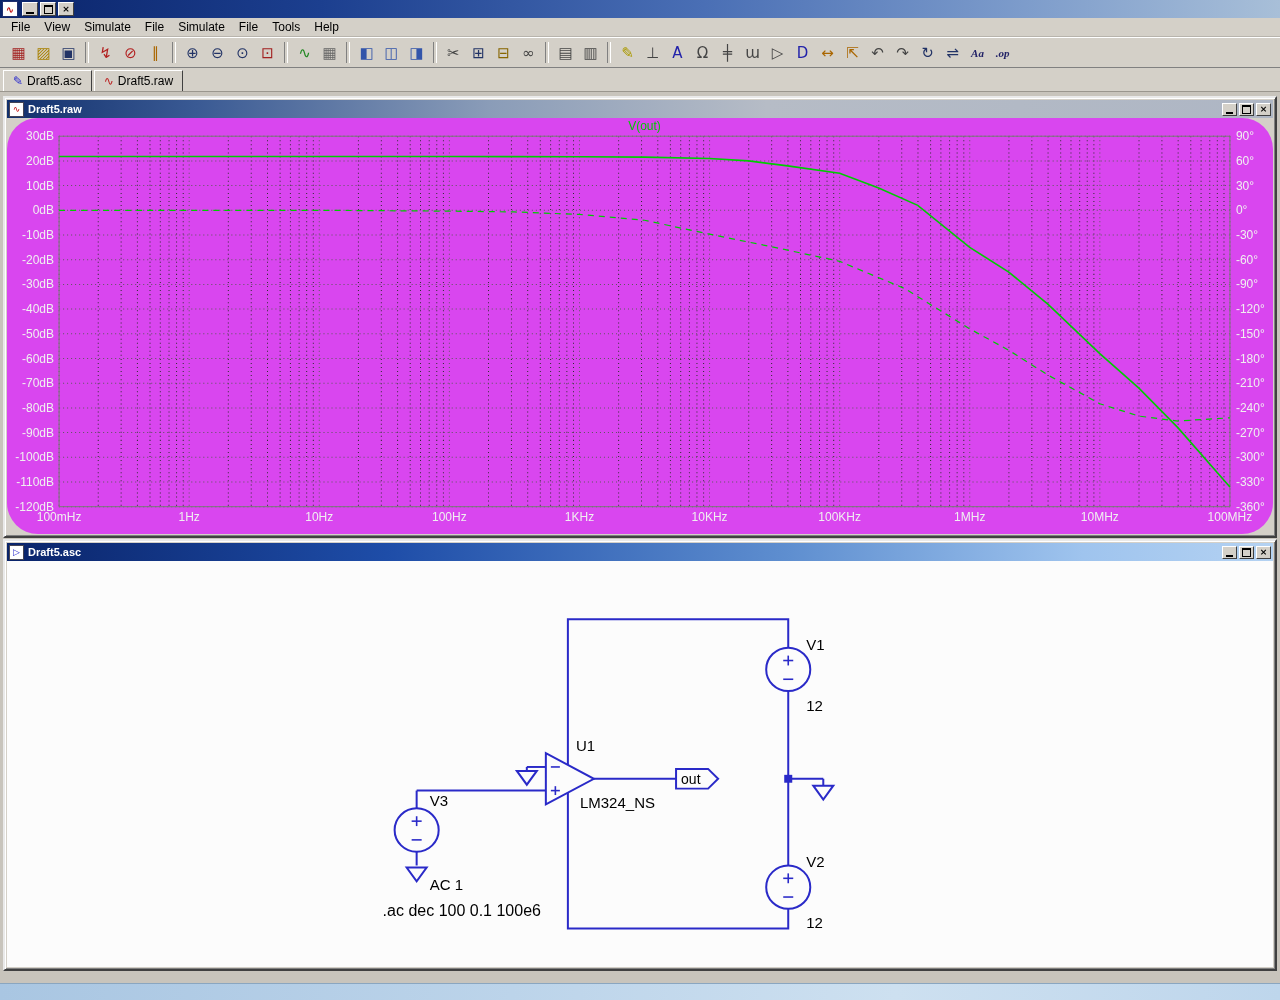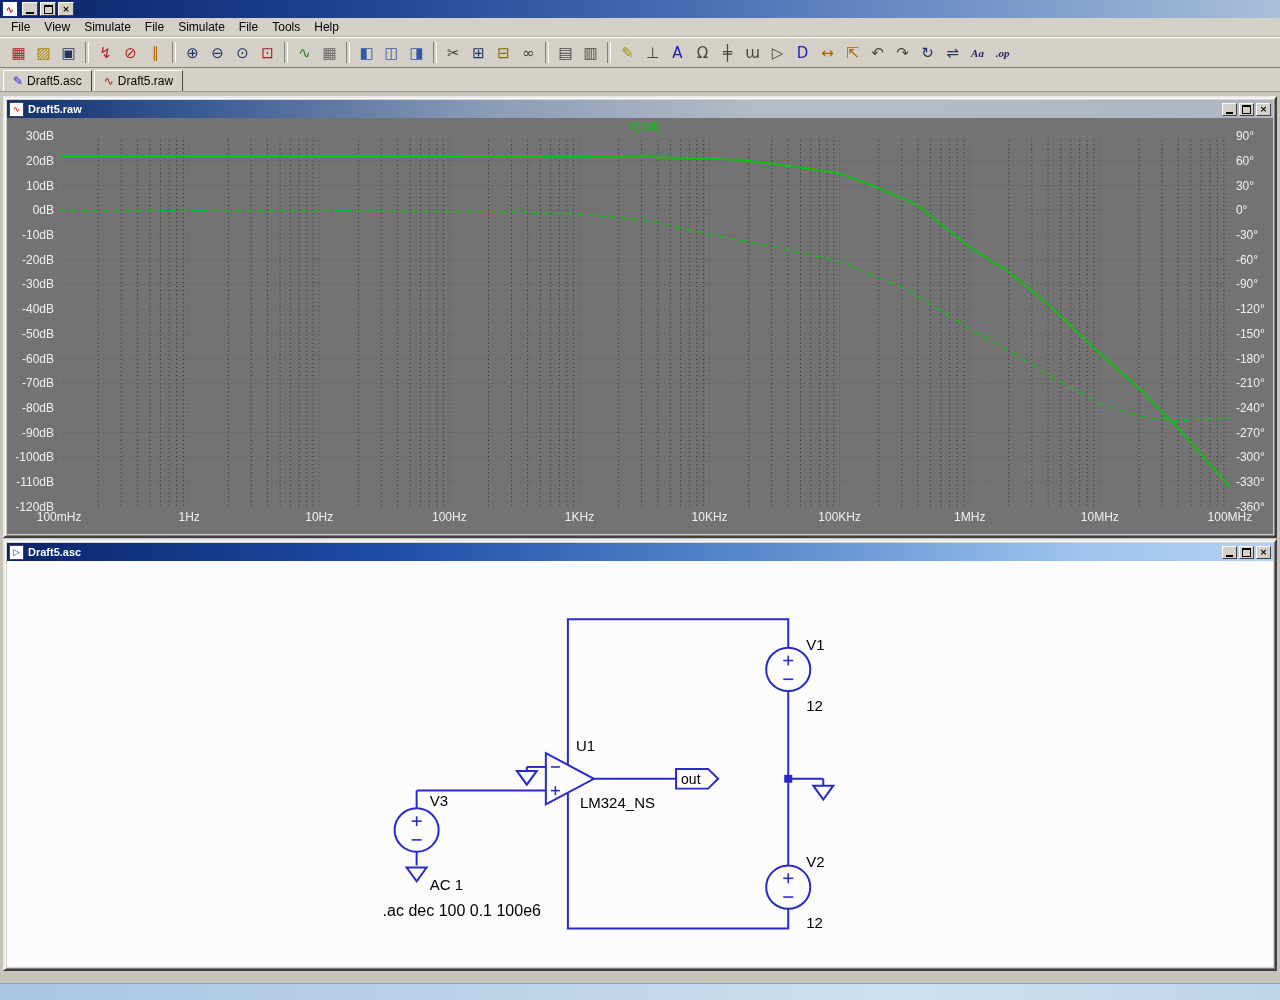--- a/index.html
+++ b/index.html
@@ -46,21 +46,21 @@
     box-shadow:inset 1px 1px 0 #fff,inset -1px -1px 0 #808080;box-sizing:border-box;padding:2px;}
   .child-titlebar{height:18px;display:flex;align-items:center;padding:0 2px;box-sizing:border-box;}
   .raw-grad{background:linear-gradient(to right,#12306c 0%,#3a5a94 15%,#8a9cb8 38%,#b6bcc6 60%,#aeb6c4 100%);}
   .asc-grad{background:linear-gradient(to right,#0a246a 0%,#1e4da8 30%,#5f8fd0 62%,#9fc4ee 85%,#b4d2f2 100%);}
   .child-title-text{color:#fff;font:bold 11px "Liberation Sans",sans-serif;flex:1;margin-left:4px;white-space:nowrap;}
   .child-icon{width:13px;height:13px;background:#fff;border:1px solid #445;display:flex;align-items:center;justify-content:center;
     font:9px "DejaVu Sans",sans-serif;color:#c00000;}
   .cbtn{width:15px;height:13px;background:#d4d0c8;border:1px solid;border-color:#fff #404040 #404040 #fff;
     display:flex;align-items:center;justify-content:center;font:bold 9px "DejaVu Sans",sans-serif;color:#000;margin-left:2px;padding:0;}
   .cbtn .g-min{margin-top:7px;width:7px;}
-  .plot-pane{position:absolute;left:2px;top:20px;right:2px;bottom:2px;background:#737373;}
+  .plot-pane{position:absolute;left:2px;top:20px;right:2px;bottom:2px;background:#d946ef;border-radius:31px;}
   .schematic-pane{position:absolute;left:2px;top:20px;right:2px;bottom:2px;background:#fcfcfc;}
   .plot-pane svg,.schematic-pane svg{width:100%;height:100%;display:block;}
 
   
   .statusbar{position:absolute;left:0;top:983px;width:1280px;height:17px;
     background:linear-gradient(to right,#a9c6e2 0%,#bcd4ea 40%,#cdE0f0 70%,#bed6ec 100%);
     border-top:1px solid #8aa6c0;box-sizing:border-box;}
 </style>
 </head>
 <body>

